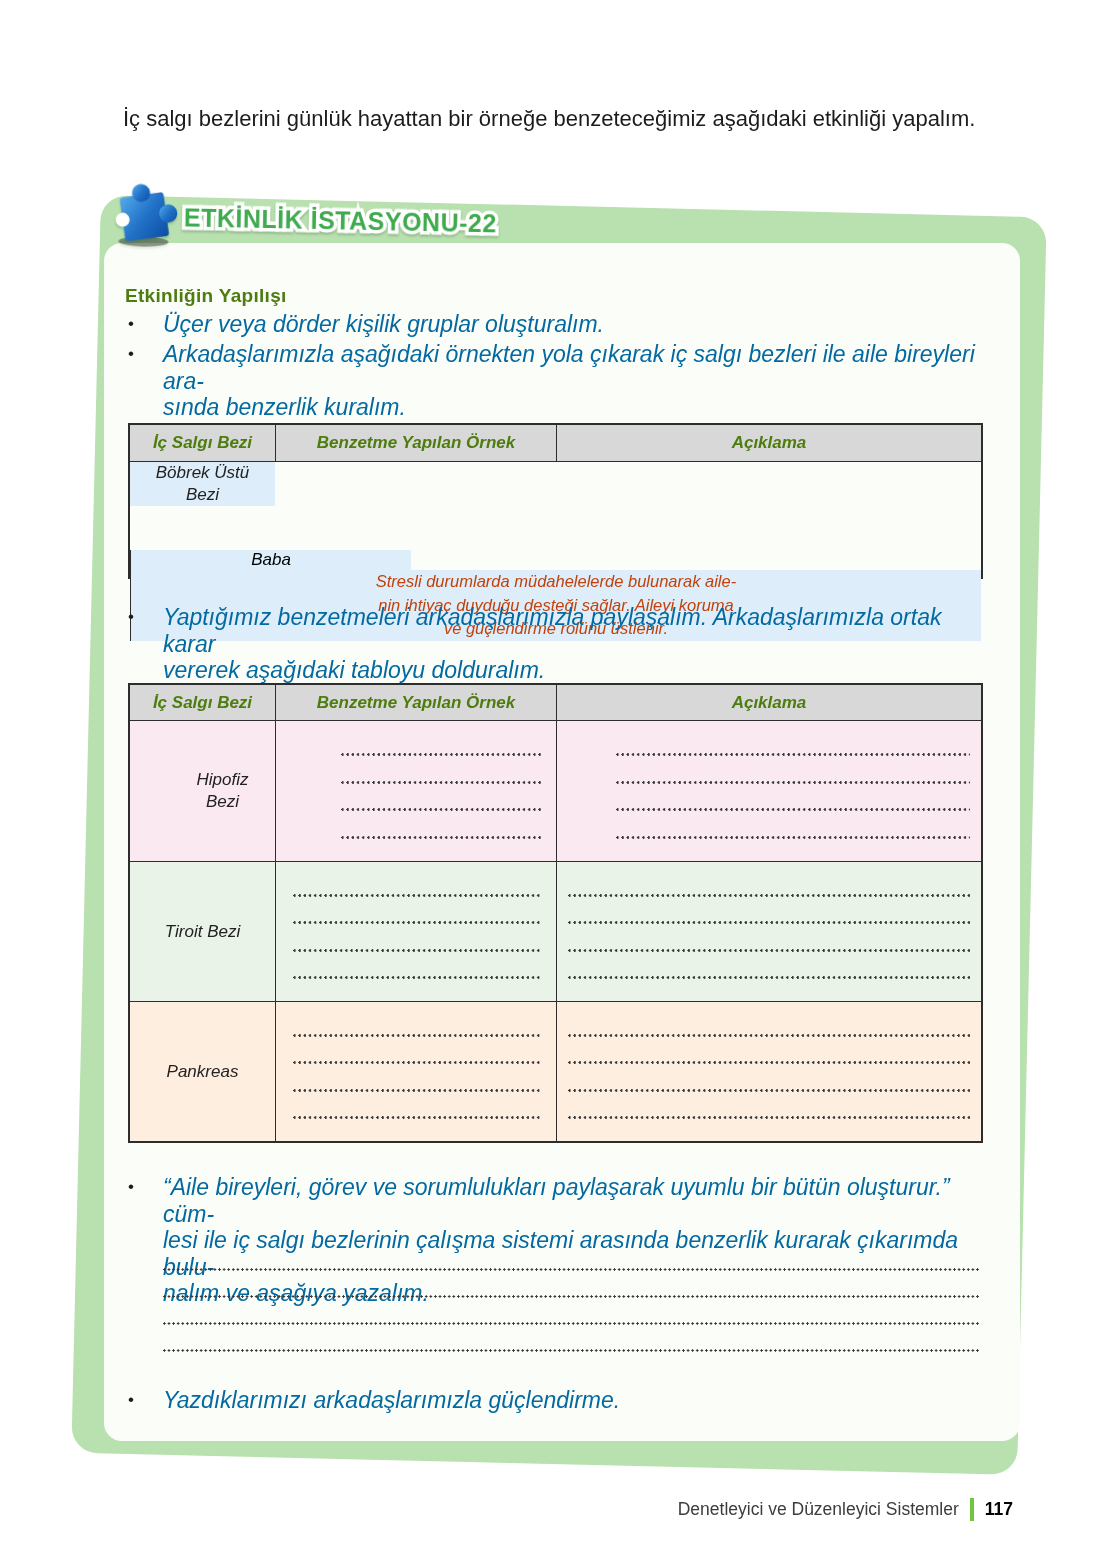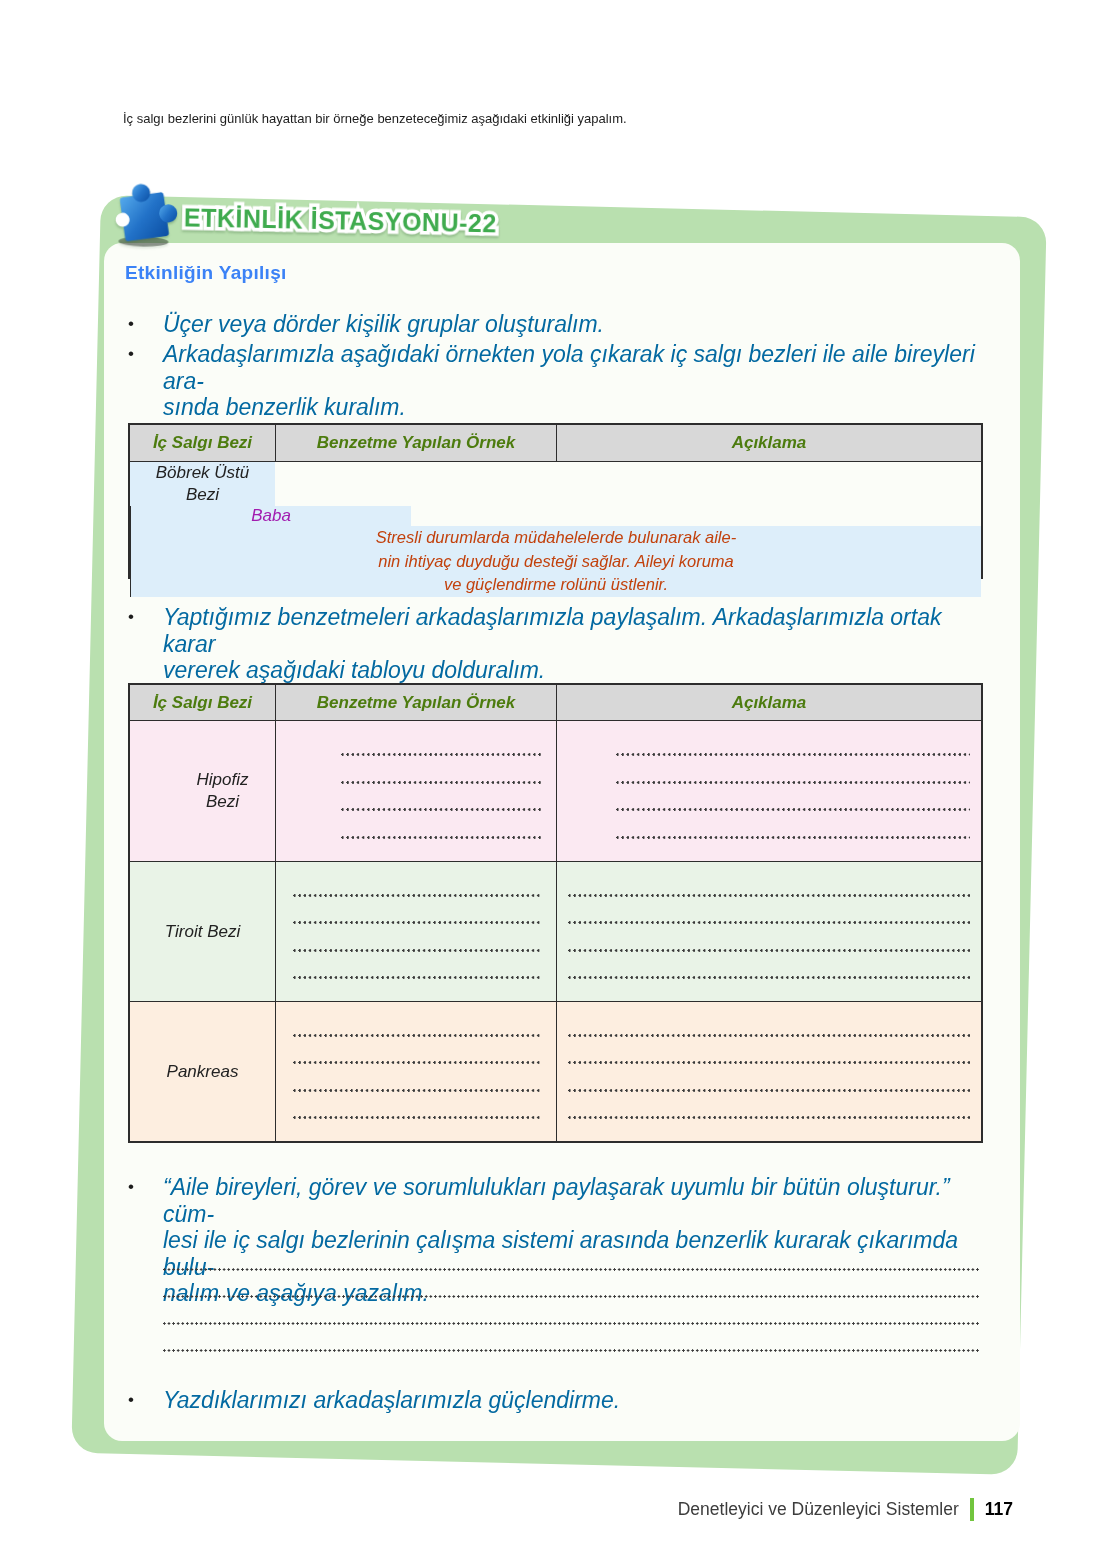--- a/index.html
+++ b/index.html
@@ -3,21 +3,21 @@
 <meta charset="utf-8">
 <style>
   html,body{margin:0;padding:0;}
   body{
     width:1106px;height:1560px;position:relative;background:#ffffff;
     font-family:"Liberation Sans", sans-serif;color:var(--text-dark,#1f1f1f);
     overflow:hidden;
   }
   .intro{
     position:absolute;left:123px;top:106px;width:900px;
-    font-size:13px;line-height:26px;color:#1c1c1c;
+    font-size:22px;line-height:26px;color:#1c1c1c;
   }
   
   .green-panel{
     position:absolute;left:86px;top:206px;width:946px;height:1258px;
     background:var(--panel-green,#b9e0af);border-radius:26px;
     transform:rotate(1.35deg);
   }
   .white-card{
     position:absolute;left:104px;top:243px;width:916px;height:1198px;
     background:var(--card-bg,#fbfdf8);border-radius:18px;
@@ -34,22 +34,22 @@
     position:relative;margin-left:6px;margin-top:6px;
     font-size:25px;font-weight:bold;letter-spacing:.5px;
     color:var(--title-green,#3fab4e);white-space:nowrap;z-index:1;
   }
   .station-title::before{
     content:attr(data-text);position:absolute;left:0;top:0;z-index:-1;
     -webkit-text-stroke:7px #ffffff;color:#fff;
   }
   
   .act-heading{
-    position:absolute;left:125px;top:262px;
-    font-size:19px;font-weight:800;letter-spacing:.3px;color:#3b82f6;
+    position:absolute;left:125px;top:285px;
+    font-size:19px;font-weight:800;letter-spacing:.3px;color:#4d7c0f;
   }
   .bullet{position:absolute;left:128px;width:852px;display:flex;}
   .bullet .bdot{width:35px;font-size:17px;line-height:26px;color:#1c1c1c;}
   .bullet .btext{
     flex:1;font-size:23px;line-height:26.5px;color:#0369a1;
     white-space:pre-line;
     font-style:italic;
   }
   .b1{top:311px}.b2{top:341px}.b3{top:604px}.b4{top:1174px}.b5{top:1387px}
   
@@ -68,21 +68,21 @@
     display:flex;align-items:center;justify-content:center;
     font-weight:bold;font-style:italic;font-size:17px;color:#4d7c0f;
   }
   .td{display:flex;align-items:center;justify-content:center;}
   .italic{font-style:italic;}
   .t1{top:423px;}
   .t1 .thead .th{height:36px;}
   .t1 .trow{height:115px;flex-direction:column;}
   .t1 .trow > div{background:var(--row-blue,#ddeefa);}
   .gland{font-size:17px;line-height:22px;text-align:center;color:#222;padding:0 8px;}
-  .example-cell{font-size:17px;color:#a21caf;}
+  .example-cell{font-size:17px;color:#000000;margin-top:44px;}
   .desc-cell{
     font-size:16.5px;line-height:23.5px;text-align:center;color:#c2410c;
     white-space:pre-line;padding:0 16px;
   }
   .t2{top:683px;}
   .t2 .thead .th{height:35px;}
   .t2 .frow{height:140px;}
   .t2 .frow + .frow{height:139px;}
   .row-0 > div{background:var(--row-pink,#fbe9f2);padding-left:48px;}
   .row-1 > div{background:var(--row-green,#e9f3e7);text-align:center;}

